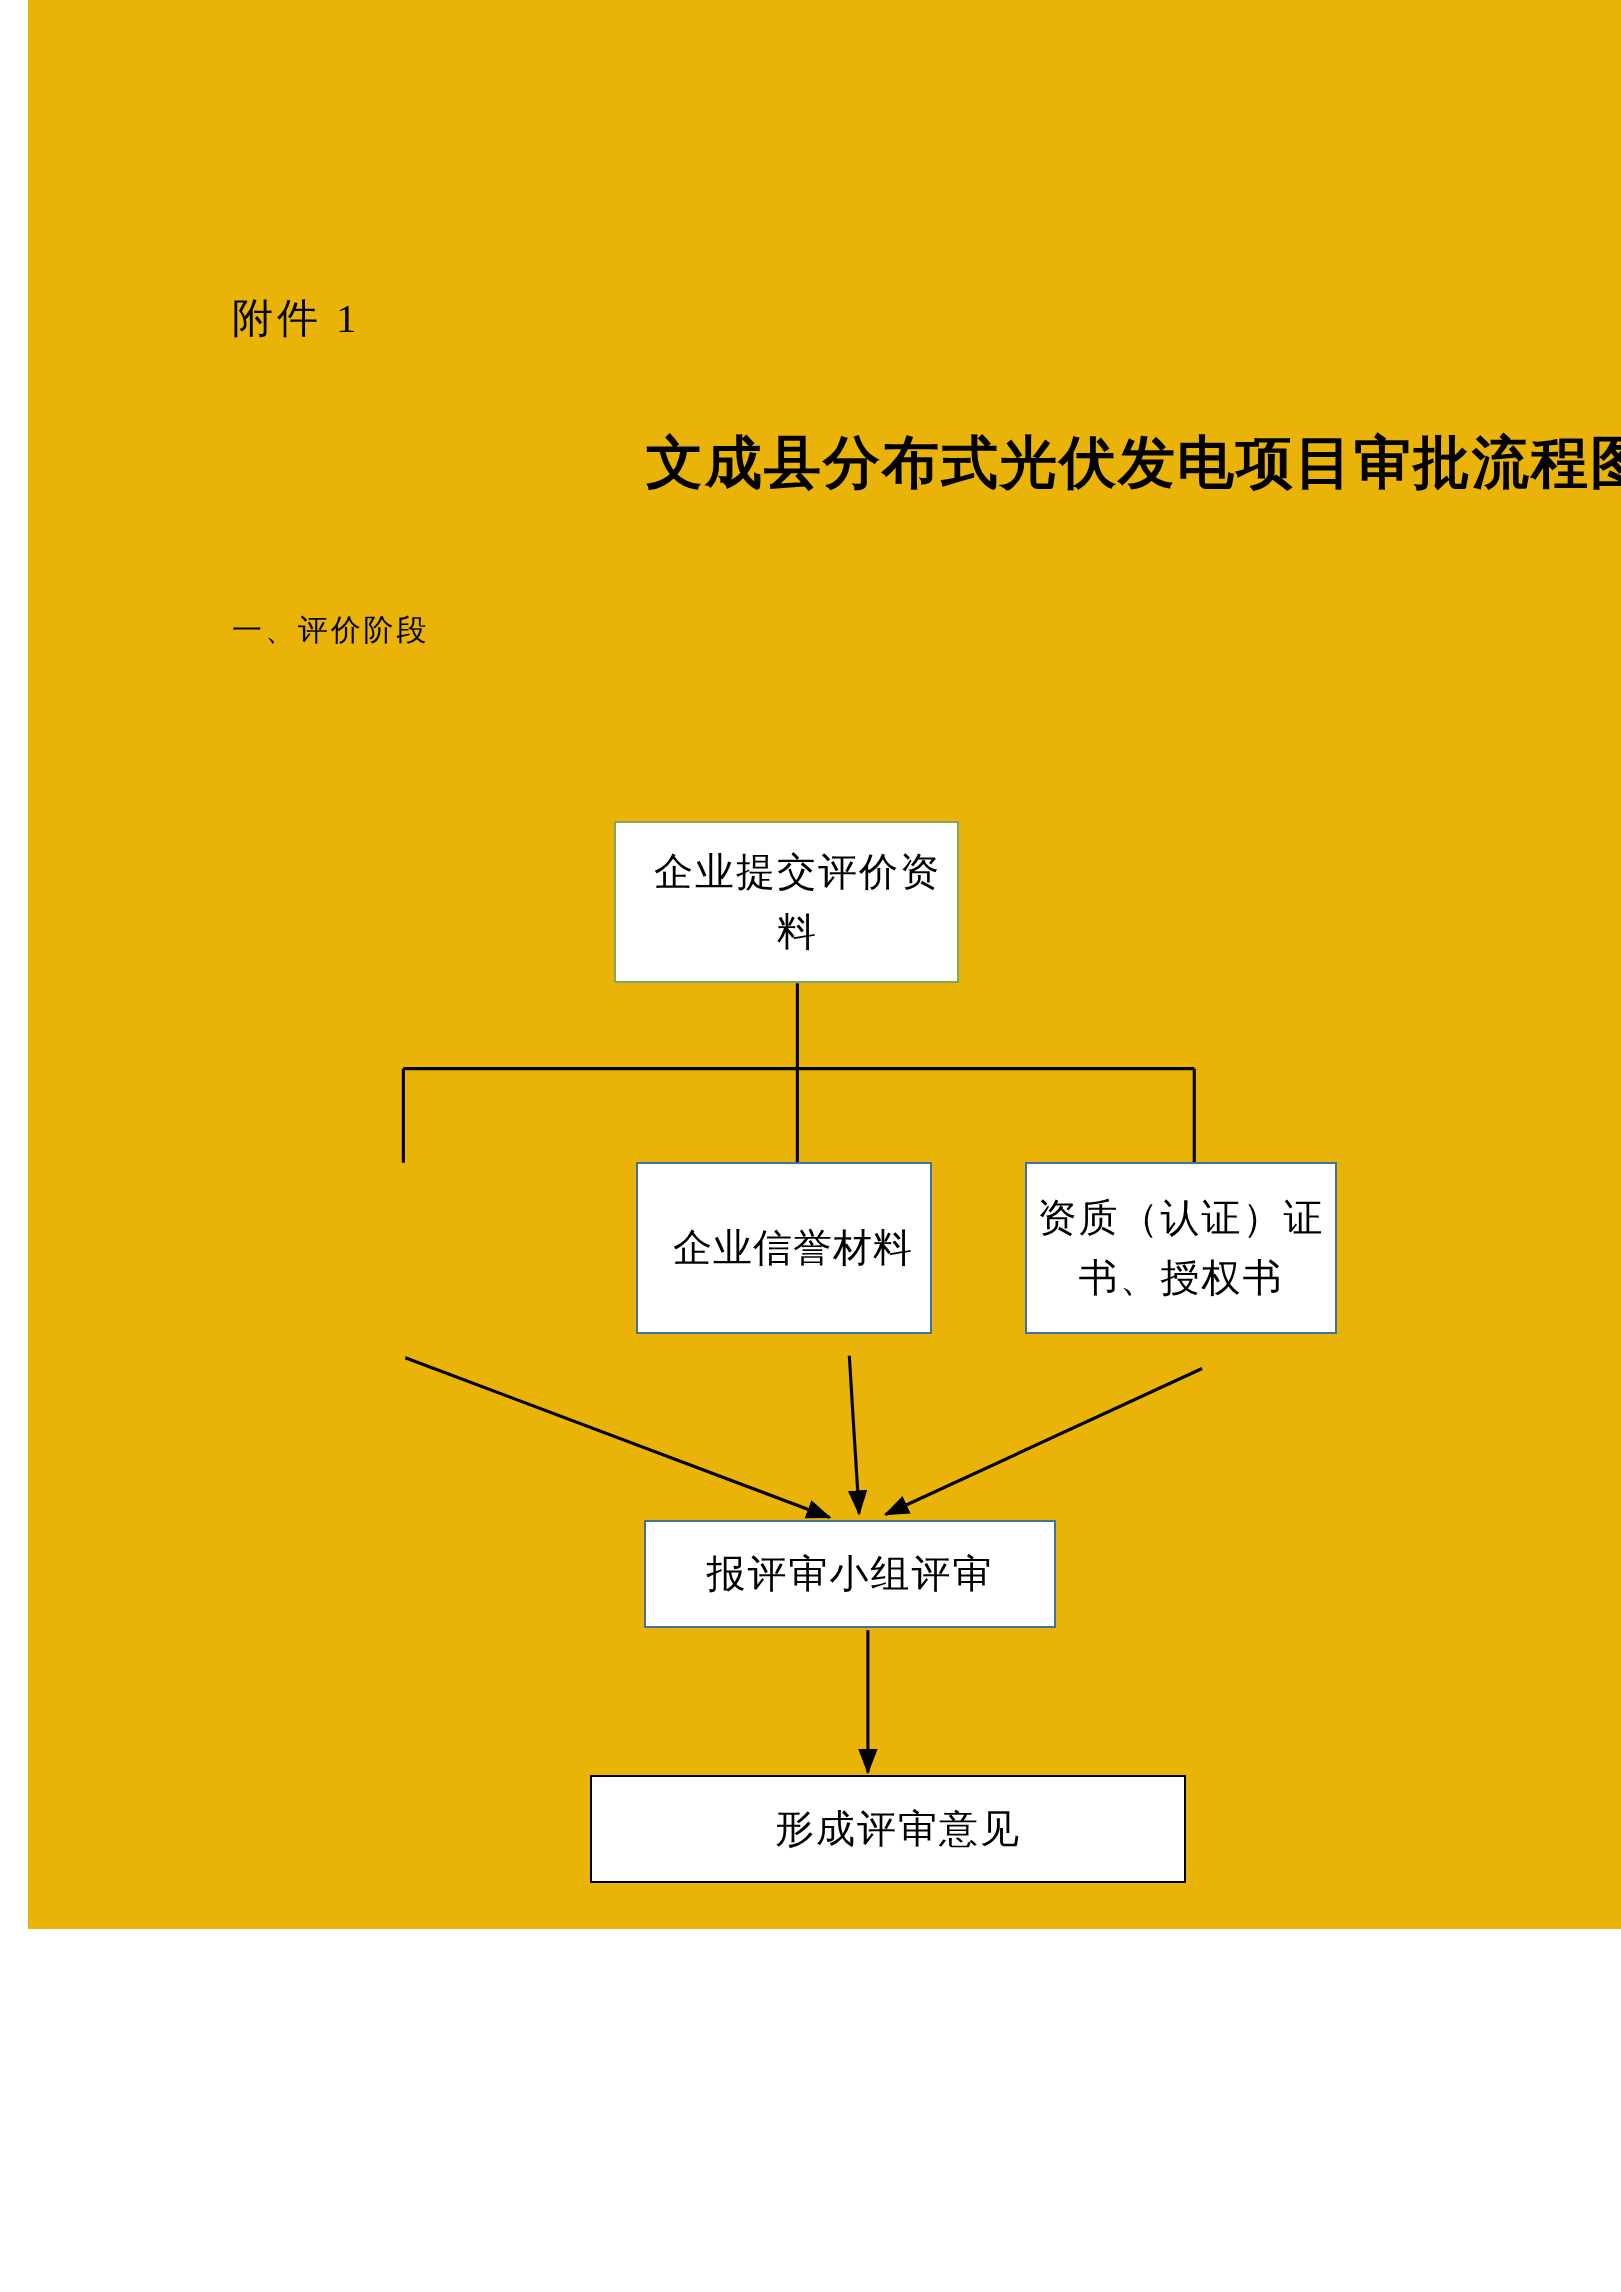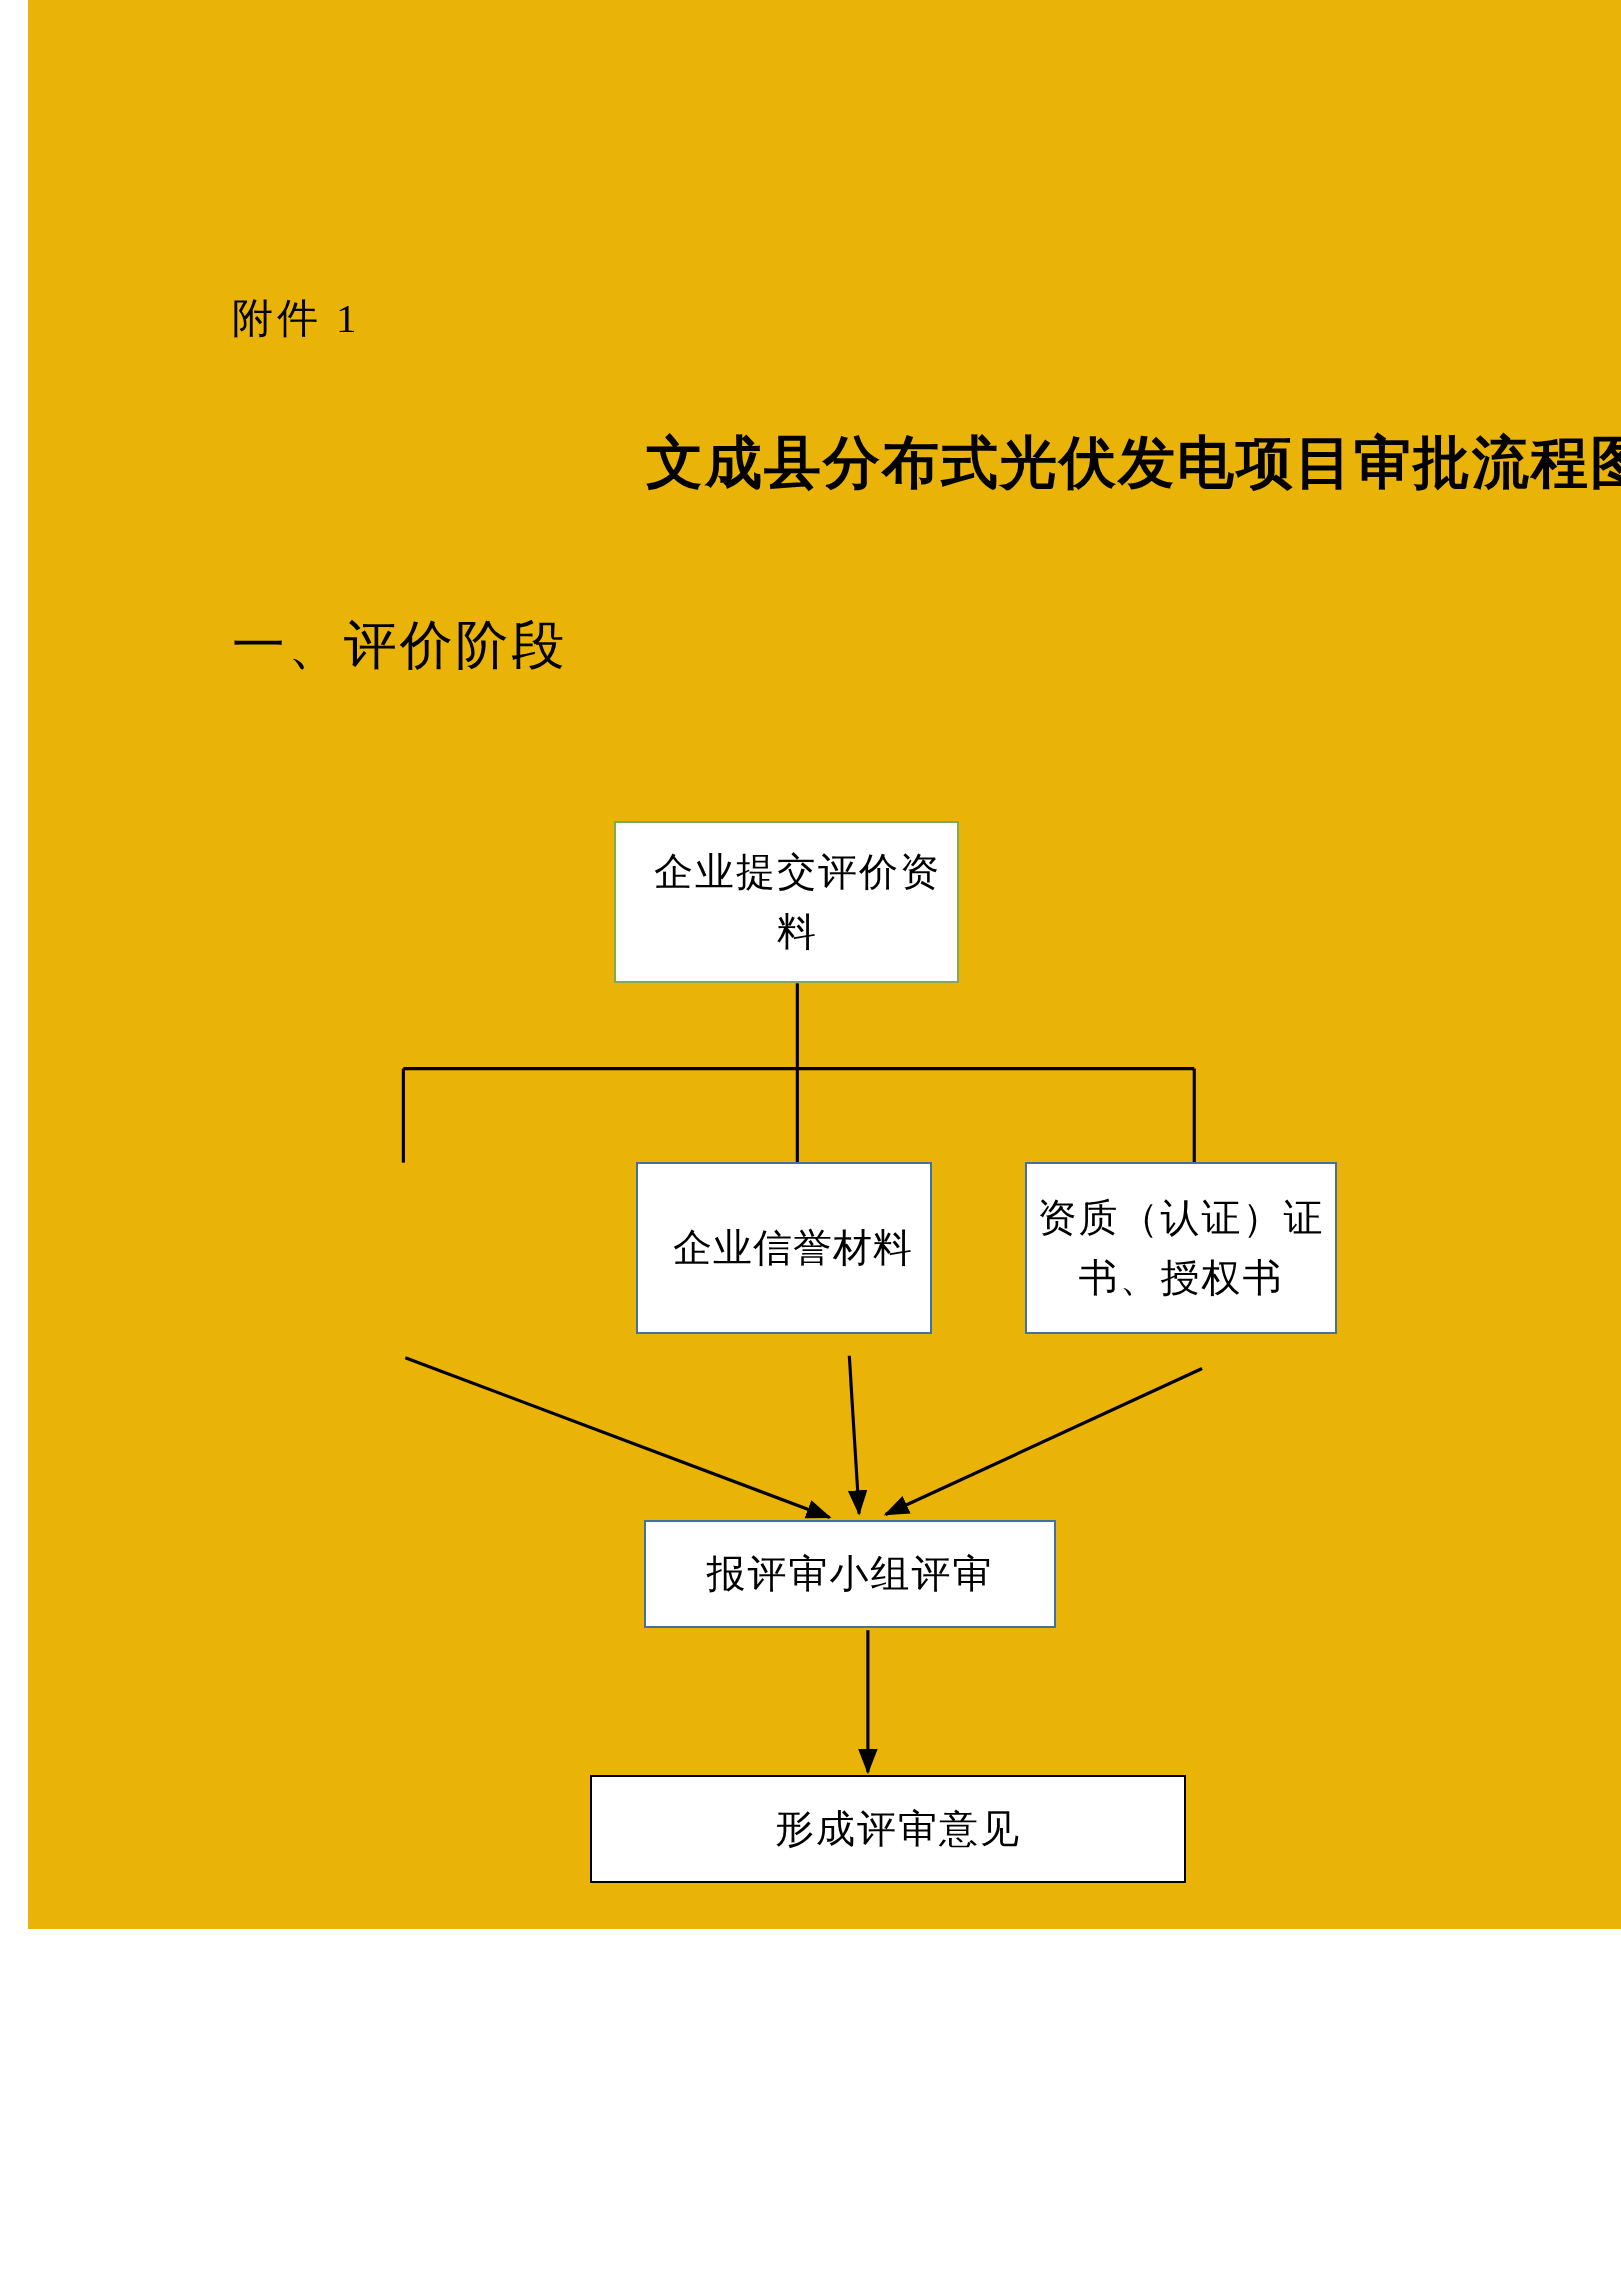--- a/index.html
+++ b/index.html
@@ -39,21 +39,21 @@
     font-size: 57px;
     font-weight: bold;
     letter-spacing: 2px;
     font-family: Liberation Mono, monospace;
     white-space: nowrap;
   }
   .section-heading {
     position: absolute;
     left: 204px;
     top: 610px;
-    font-size: 53px;
+    font-size: 30px;
     letter-spacing: 2.9px;
     white-space: nowrap;
   }
   .page-number {
     position: absolute;
     left: 0;
     top: 2117px;
     width: 1621px;
     text-align: center;
     font-size: 29px;

